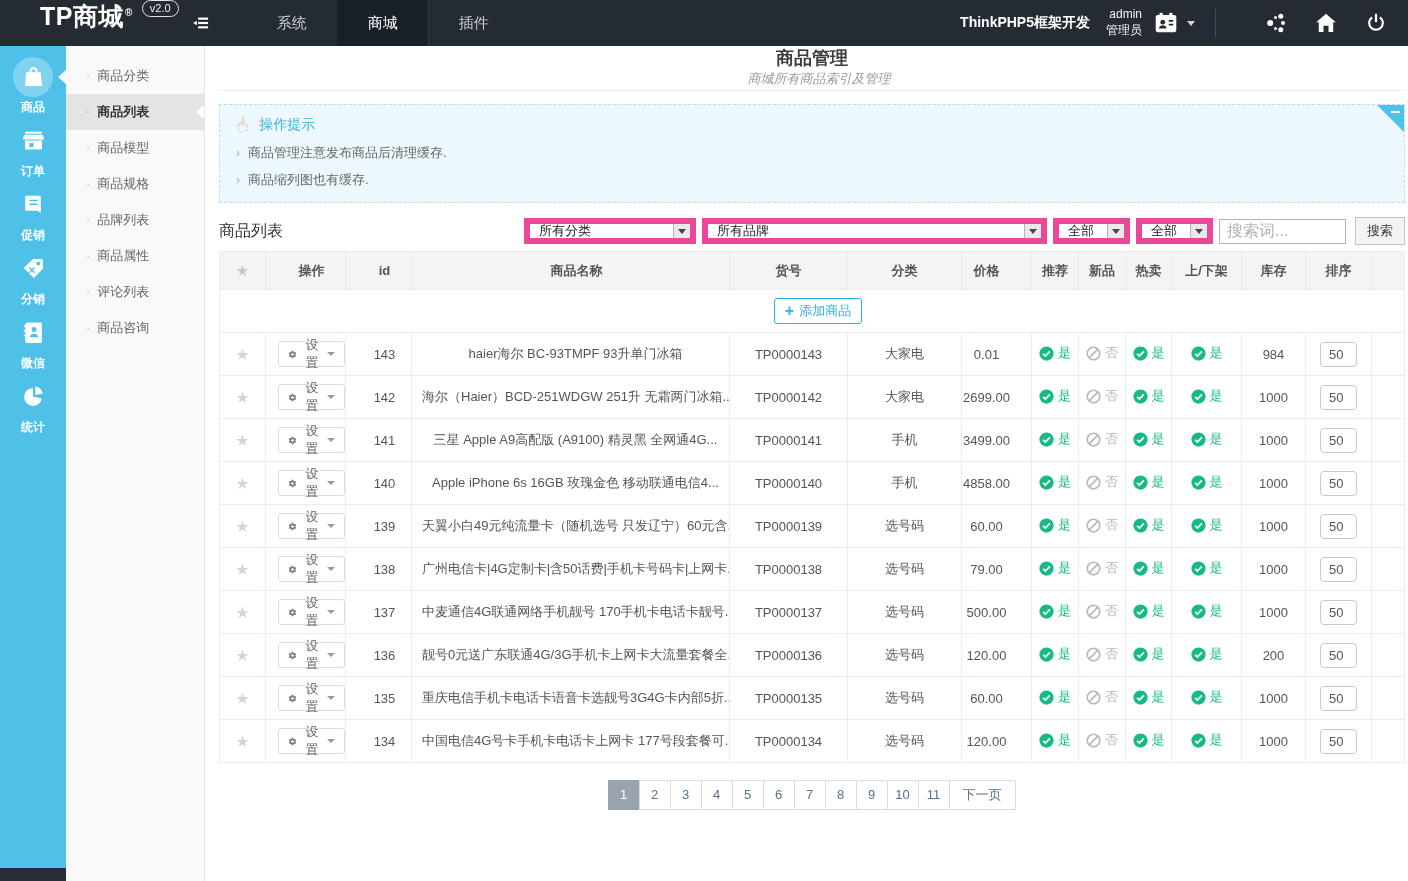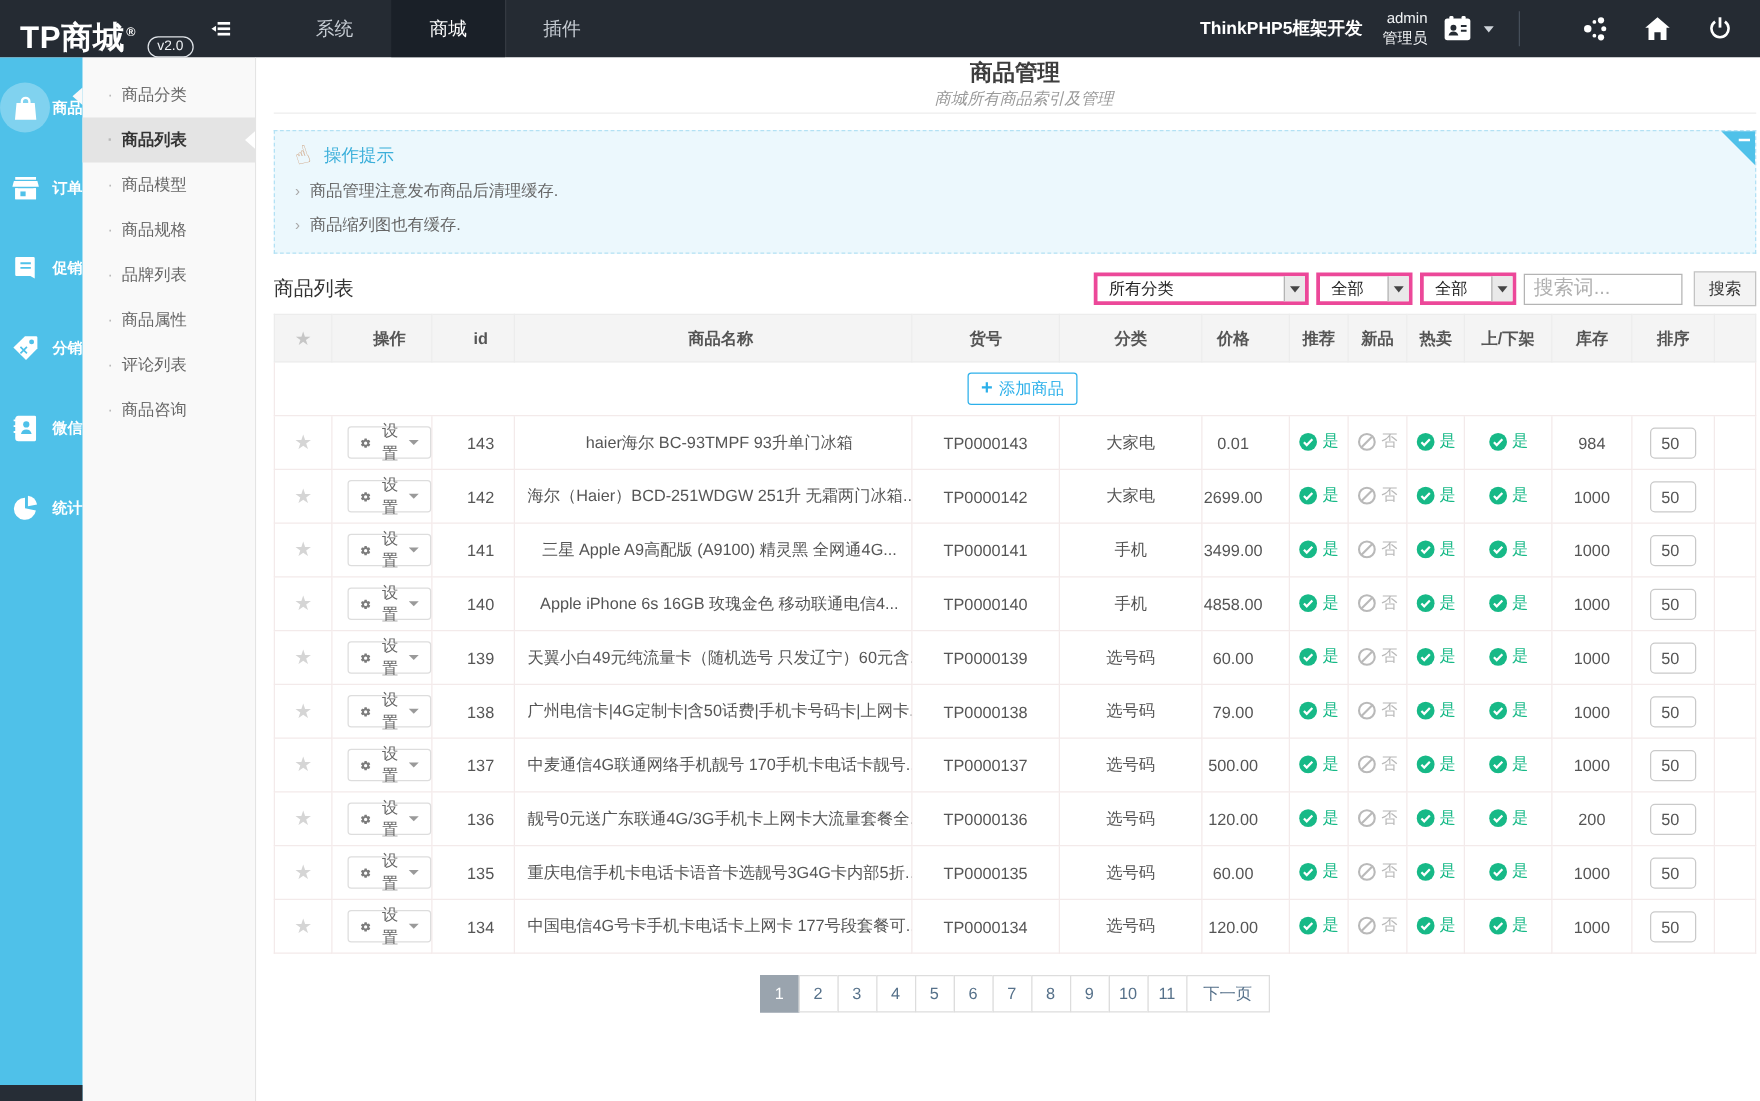--- a/index.html
+++ b/index.html
@@ -1,21 +1,21 @@
 <!DOCTYPE html>
 <html><head>
 <meta charset="utf-8">
 <style>
   * { margin:0; padding:0; box-sizing:border-box; }
   html,body { width:1408px; height:881px; overflow:hidden; background:#fff;
     font-family:"Liberation Sans","DejaVu Sans",sans-serif; }
 
   
   .topbar{height:46px;background:#252b33;display:flex;align-items:stretch;color:#fff;}
-  .brand{display:flex;align-items:flex-end;padding-left:16px;}
+  .brand{display:flex;align-items:flex-start;padding-left:16px;margin-left:24px;}
   .brand-name{font-size:25px;font-weight:bold;color:#fff;letter-spacing:.5px;}
   .brand-reg{font-size:10px;vertical-align:super;margin-left:1px;}
   .ver-badge{border:1px solid #dfe3e8;border-radius:9px;font-size:11px;padding:0 7px;height:17px;line-height:15px;margin-left:9px;color:#eef1f4;}
   .collapse-btn{width:44px;display:flex;align-items:center;justify-content:center;cursor:pointer;}
   .topmenu{display:flex;margin-left:24px;}
   .topmenu-item{padding:0 30px;display:flex;align-items:center;font-size:15px;color:#c7cdd4;cursor:pointer;border-left:1px solid rgba(255,255,255,.07);}
   .topmenu-item:first-child{border-left:none;}
   .topmenu-item.active{background:#1a2028;color:#fff;border-left-color:transparent;}
   .topbar-right{margin-left:auto;display:flex;align-items:center;padding-right:20px;}
   .fw-text{font-weight:bold;font-size:14px;color:#fff;}
@@ -24,21 +24,21 @@
   .caret-down{width:0;height:0;border:4px solid transparent;border-top:5px solid #cfd5db;margin-left:7px;margin-top:4px;}
   .top-divider{width:1px;height:28px;background:#454e59;margin:0 22px 0 20px;}
   .top-icon{width:24px;height:24px;display:flex;align-items:center;justify-content:center;cursor:pointer;margin-left:26px;}
   .top-icon:first-child{margin-left:0;}
 
   
   .body{display:flex;height:835px;}
 
   
   .iconbar{width:66px;background:#4fc1e9;position:relative;flex-shrink:0;}
-  .iconbar-item{height:64px;display:flex;flex-direction:row;align-items:center;justify-content:center;gap:2px;cursor:pointer;position:relative;color:#fff;}
+  .iconbar-item{height:64px;display:flex;flex-direction:column;align-items:center;justify-content:center;gap:2px;cursor:pointer;position:relative;color:#fff;}
   .iconbar-item:first-child{margin-top:8px;}
   .ico-box{width:40px;height:40px;border-radius:50%;display:flex;align-items:center;justify-content:center;}
   .iconbar-item.active .ico-box{background:rgba(255,255,255,.28);}
   .iconbar-item.active::after{content:'';position:absolute;right:0;top:16px;width:0;height:0;border:7px solid transparent;border-right:8px solid #f9f9f9;border-left:none;}
   .ico-label{font-size:12px;font-weight:bold;}
   .iconbar-footer{position:absolute;bottom:0;left:0;width:66px;height:13px;background:#262d36;}
 
   
   .submenu{width:139px;background:#f9f9f9;border-right:1px solid #e4e4e4;padding-top:12px;flex-shrink:0;}
   .submenu-item{height:36px;line-height:36px;padding-left:20px;font-size:13px;color:#666;cursor:pointer;position:relative;white-space:nowrap;}
@@ -57,21 +57,21 @@
   .hand-icon{font-size:20px;color:#cfa584;transform:rotate(-18deg);line-height:1;}
   .tip-line{margin-top:9px;font-size:13px;color:#666;}
   .tip-line .tick{color:#a9a9a9;margin-right:8px;font-size:12px;}
   .tip-corner{position:absolute;top:0;right:0;width:0;height:0;border-top:27px solid #4fc1e9;border-left:27px solid transparent;cursor:pointer;}
   .tip-corner-minus{position:absolute;top:6px;right:4px;width:9px;height:2px;background:#fff;}
 
   
   .filterbar{margin-top:12px;display:flex;align-items:center;height:32px;}
   .section-title{font-size:16px;color:#333;}
   .filters{margin-left:auto;display:flex;align-items:center;gap:6px;}
-  .sel{height:26px;border:3px solid #ec4899;background:#fff;display:flex;align-items:stretch;cursor:pointer;}
+  .sel{height:26px;border:6px solid #ec4899;background:#fff;display:flex;align-items:stretch;cursor:pointer;}
   .sel-label{padding:0 9px;font-size:13px;color:#222;display:flex;align-items:center;flex:1;overflow:hidden;white-space:nowrap;}
   .sel-btn{width:17px;background:#e9e9e9;border-left:1px solid #b4b4b4;display:flex;align-items:center;justify-content:center;}
   .sel-caret{width:0;height:0;border:4px solid transparent;border-top:5px solid #454545;margin-top:5px;}
   .sel-cat{width:172px;} .sel-brand{width:345px;} .sel-small{width:77px;}
   .search-input{width:127px;height:25px;border:1px solid #b4b4b4;padding:0 7px;font-size:16px;color:#7f1d1d;outline:none;}
   .search-input::placeholder{color:#b0b0b0;}
   .search-btn{height:28px;width:50px;background:#f3f3f3;border:1px solid #c3c3c3;font-size:13px;color:#333;margin-left:3px;cursor:pointer;}
 
   
   .goods-table{width:100%;border-collapse:collapse;margin-top:4px;table-layout:fixed;}
@@ -279,20 +279,26 @@
 
     <div class="filterbar">
       <span class="section-title">商品列表</span>
       <div class="filters">
         <div class="sel sel-cat">
           <span class="sel-label">所有分类</span>
           <span class="sel-btn">
               <span class="sel-caret"></span>
             </span>
         </div>
+        <div class="sel sel-brand">
+          <span class="sel-label">所有品牌</span>
+          <span class="sel-btn">
+              <span class="sel-caret"></span>
+            </span>
+        </div>
         <div class="sel sel-small">
           <span class="sel-label">全部</span>
           <span class="sel-btn">
               <span class="sel-caret"></span>
             </span>
         </div>
         <div class="sel sel-small">
           <span class="sel-label">全部</span>
           <span class="sel-btn">
               <span class="sel-caret"></span>

